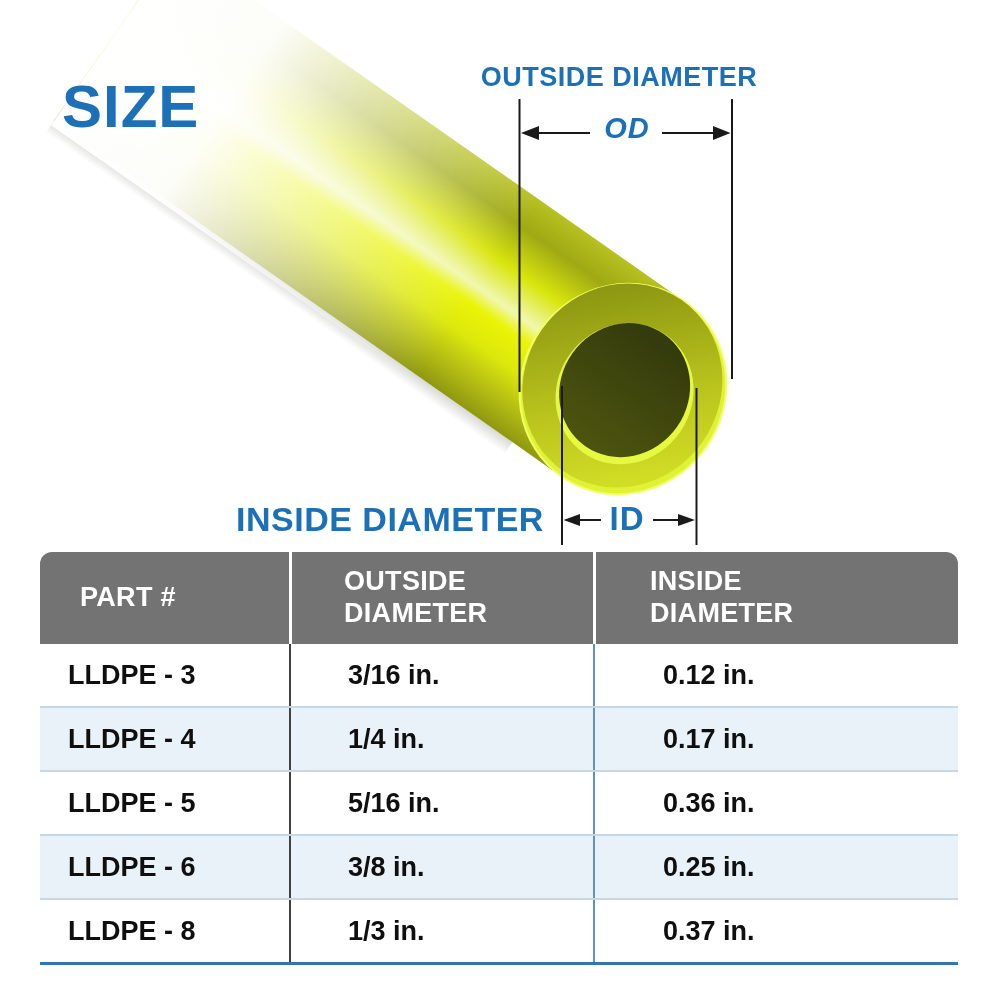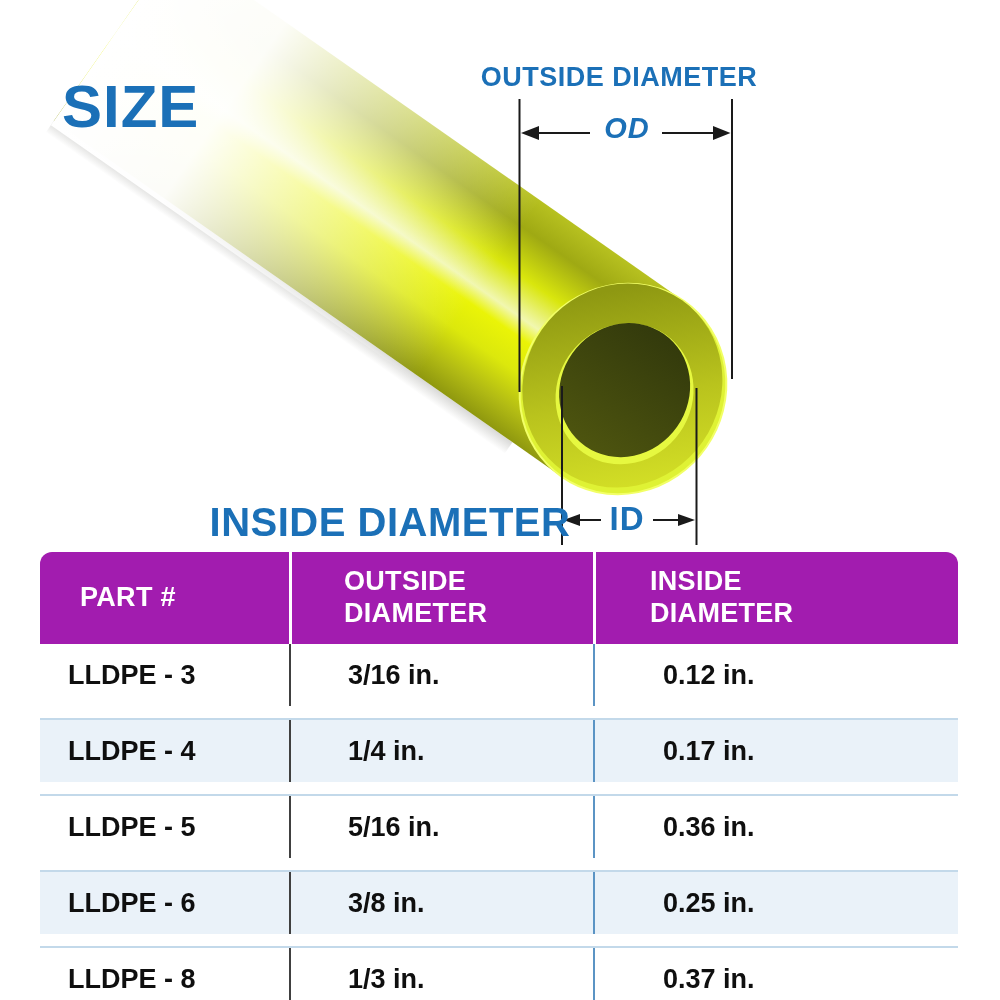--- a/index.html
+++ b/index.html
@@ -4,37 +4,37 @@
 <style>
   html,body{margin:0;padding:0;background:#fff;}
   .stage{
     position:relative;width:1000px;height:1000px;background:#ffffff;
     font-family:"Liberation Sans", sans-serif;overflow:hidden;
   }
   .blue-label{position:absolute;color:#1b70b7;font-weight:bold;white-space:nowrap;}
   .page-title{left:62px;top:72px;font-size:60px;letter-spacing:1px;}
   .lbl-outside{left:619px;top:62px;transform:translateX(-50%);font-size:27px;letter-spacing:.5px;}
   .lbl-od{left:627px;top:112px;transform:translateX(-50%);font-size:29px;letter-spacing:1px;font-style:italic;}
-  .lbl-inside{left:390px;top:500px;transform:translateX(-50%);font-size:40px;letter-spacing:.5px;}
+  .lbl-inside{left:390px;top:500px;transform:translateX(-50%);font-size:34px;letter-spacing:.5px;}
   .lbl-id{left:627px;top:500px;transform:translateX(-50%);font-size:33px;letter-spacing:1px;}
   .illustration{position:absolute;left:0;top:0;}
 
   .spec-table{
     position:absolute;left:40px;top:552px;width:918px;
     border-bottom:3px solid #2e77b3;
   }
   .thead{
-    display:flex;height:92px;background:#a21caf;color:#ffffff;
+    display:flex;height:92px;background:#737373;color:#ffffff;
     border-radius:12px 12px 0 0;overflow:hidden;
   }
   .th{display:flex;flex-direction:column;justify-content:center;
       font-weight:bold;font-size:27px;line-height:1.18;letter-spacing:.3px;}
   .trow{display:flex;height:62px;background:#ffffff;}
   .trow.alt{background:#eaf2f9;}
-  .trow + .trow{border-top:2px solid #c3d9ea;margin-top:12px;}
+  .trow + .trow{border-top:2px solid #c3d9ea;}
   .td{display:flex;align-items:center;font-weight:bold;font-size:27px;color:#0f0f0f;}
   
   .c1{width:249px;box-sizing:border-box;}
   .c2{width:304px;box-sizing:border-box;}
   .c3{width:365px;box-sizing:border-box;}
   .thead .c1{padding-left:40px;}
   .thead .c2{padding-left:52px;border-left:3px solid #ffffff;}
   .thead .c3{padding-left:54px;border-left:3px solid #ffffff;}
   .trow .c1{padding-left:28px;}
   .trow .c2{padding-left:57px;border-left:2px solid #404040;}

